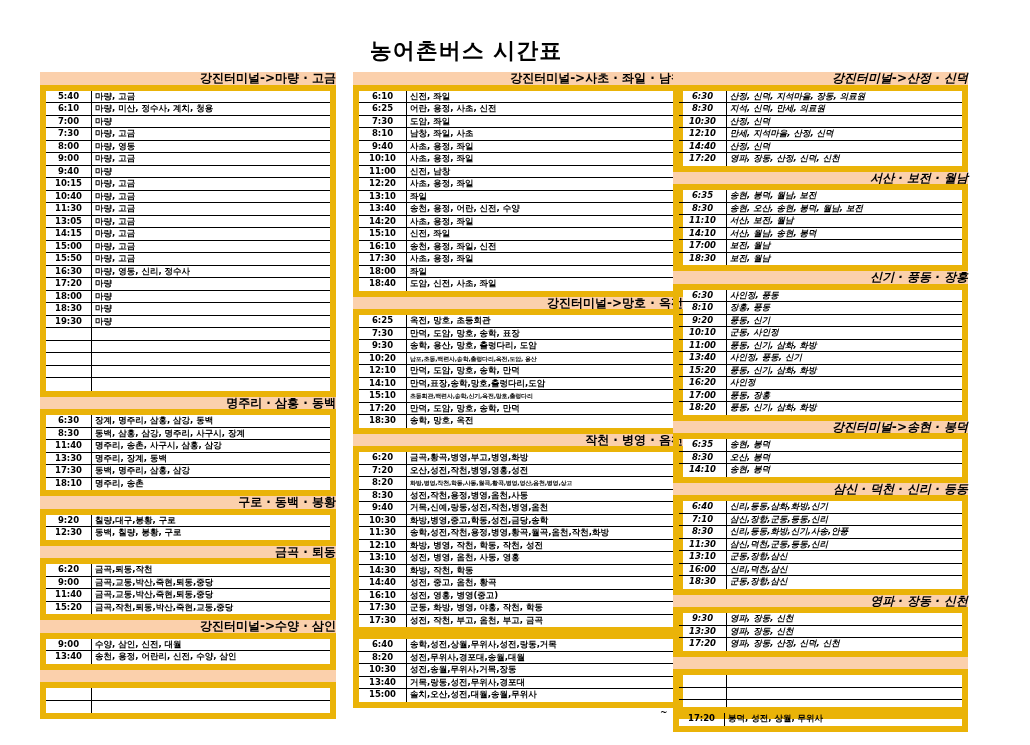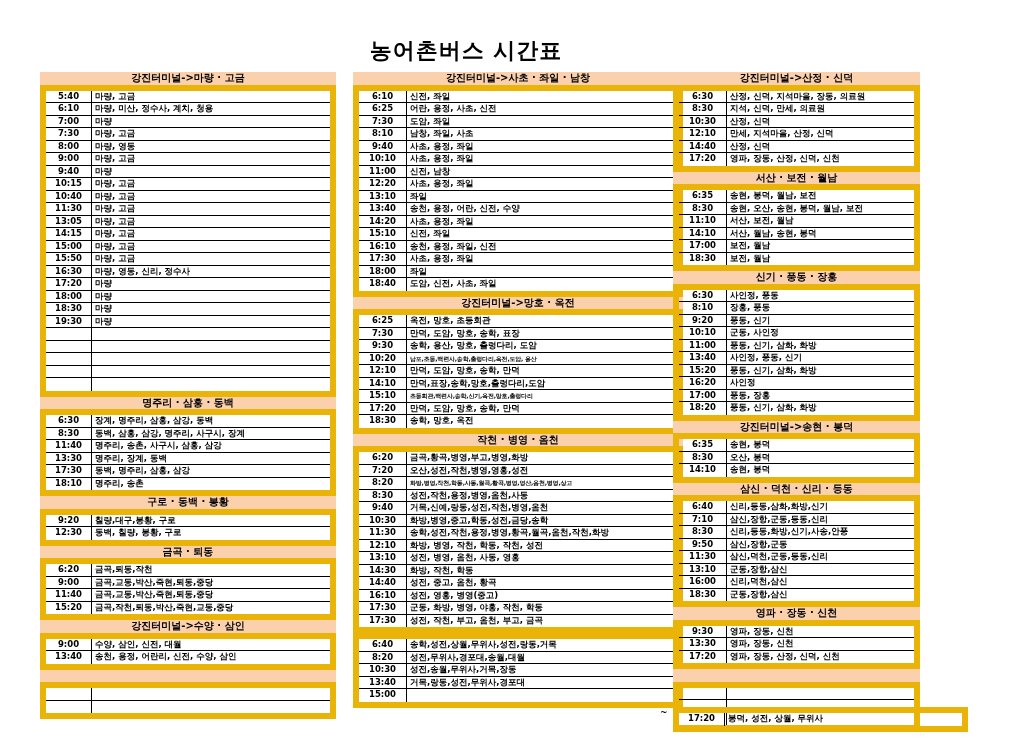--- a/index.html
+++ b/index.html
@@ -3,23 +3,23 @@
 <meta charset="utf-8">
 <style>
   html, body { margin:0; padding:0; background:#ffffff; }
   body { width:1030px; height:745px; position:relative; overflow:hidden;
          font-family:"DejaVu Sans", sans-serif; color:#000; }
   .title { position:absolute; top:36px; left:0; width:932px; text-align:center;
            font-size:22px; font-weight:bold; letter-spacing:1px; }
   .col { position:absolute; top:72px; }
   .col1 { left:40px; width:296px; }
   .col2 { left:353px; width:330px; }
-  .col3 { left:673px; width:247px; }
-  .sec-head { height:12.5px; line-height:12.5px; background:#fbd0ac; text-align:center;
-              font-size:10px; font-weight:bold; box-sizing:border-box; white-space:nowrap; }
+  .col3 { left:673px; width:295px;font-style:italic; }
+  .sec-head { height:12.5px; line-height:12.5px; background:#fbd0ac; text-align:right;
+              font-size:12px; font-weight:bold; box-sizing:border-box; white-space:nowrap; }
   .tbl { border:6px solid #eab308; box-sizing:border-box; }
   .row { display:flex; height:12.5px; line-height:11px; box-sizing:border-box;
          border-bottom:1px solid #000; font-size:8.5px; font-weight:bold; }
   .row:last-child { border-bottom:none; }
   .t { width:46px; flex:0 0 46px; text-align:center; border-right:1px solid #000; box-sizing:border-box; }
   .s { flex:1; padding-left:3px; white-space:nowrap; overflow:hidden; }
   .s.small { font-size:6px; letter-spacing:-0.2px; }
   .col2 .t, .col3 .t { width:48px; flex:0 0 48px; }
   .extra { position:absolute; left:673px; top:707px; width:295px; }
   .tilde { position:absolute; left:660px; top:707px; font-size:9px; font-weight:bold; }
@@ -387,20 +387,21 @@
       <div class="row">
         <div class="t">10:30</div>
         <div class="s">성전,송월,무위사,거목,장동</div>
       </div>
       <div class="row">
         <div class="t">13:40</div>
         <div class="s">거목,랑동,성전,무위사,경포대</div>
       </div>
       <div class="row">
         <div class="t">15:00</div>
+        <div class="s">솔치,오산,성전,대월,송월,무위사</div>
       </div>
     </div>
   </div>
 <div class="col col3">
     <div class="sec-head">강진터미널-&gt;산정 · 신덕</div>
     <div class="tbl">
       <div class="row">
         <div class="t">6:30</div>
         <div class="s">산정, 신덕, 지석마을, 장동, 의료원</div>
       </div>
@@ -516,24 +517,20 @@
         <div class="t">6:40</div>
         <div class="s">신리,등동,삼화,화방,신기</div>
       </div>
       <div class="row">
         <div class="t">7:10</div>
         <div class="s">삼신,장항,군동,등동,신리</div>
       </div>
       <div class="row">
         <div class="t">8:30</div>
         <div class="s">신리,등동,화방,신기,사송,안풍</div>
-      </div>
-      <div class="row">
-        <div class="t">9:50</div>
-        <div class="s">삼신,장항,군동</div>
       </div>
       <div class="row">
         <div class="t">11:30</div>
         <div class="s">삼신,덕천,군동,등동,신리</div>
       </div>
       <div class="row">
         <div class="t">13:10</div>
         <div class="s">군동,장항,삼신</div>
       </div>
       <div class="row">

